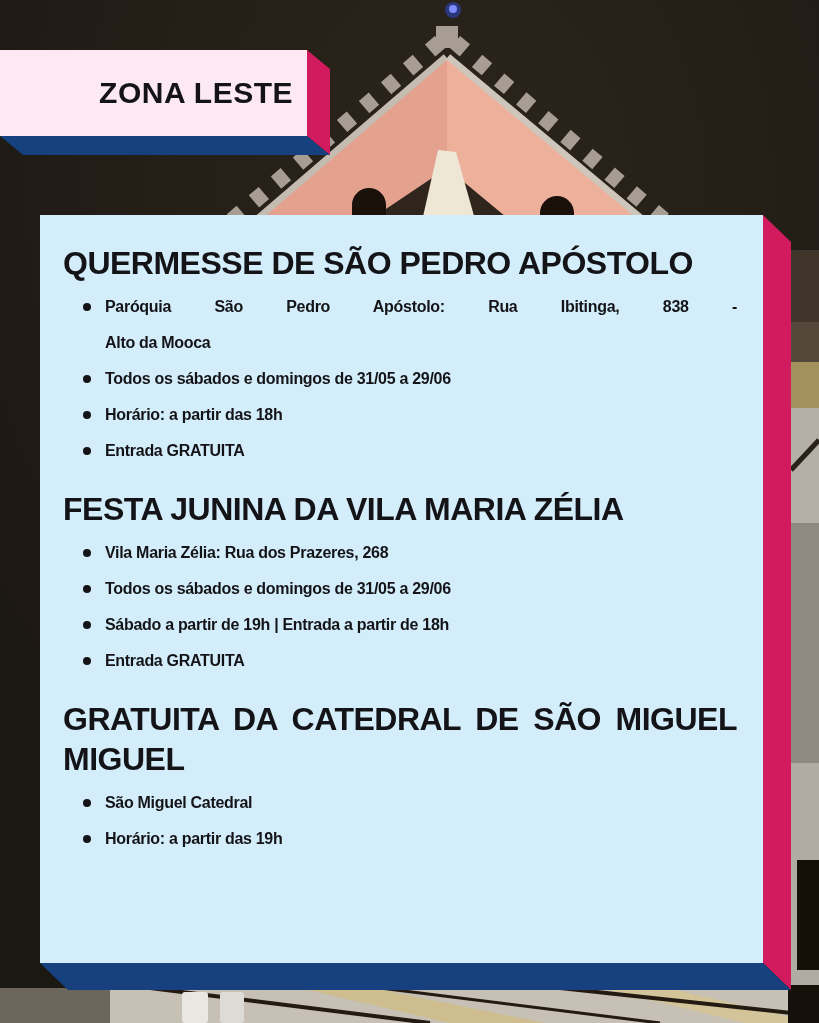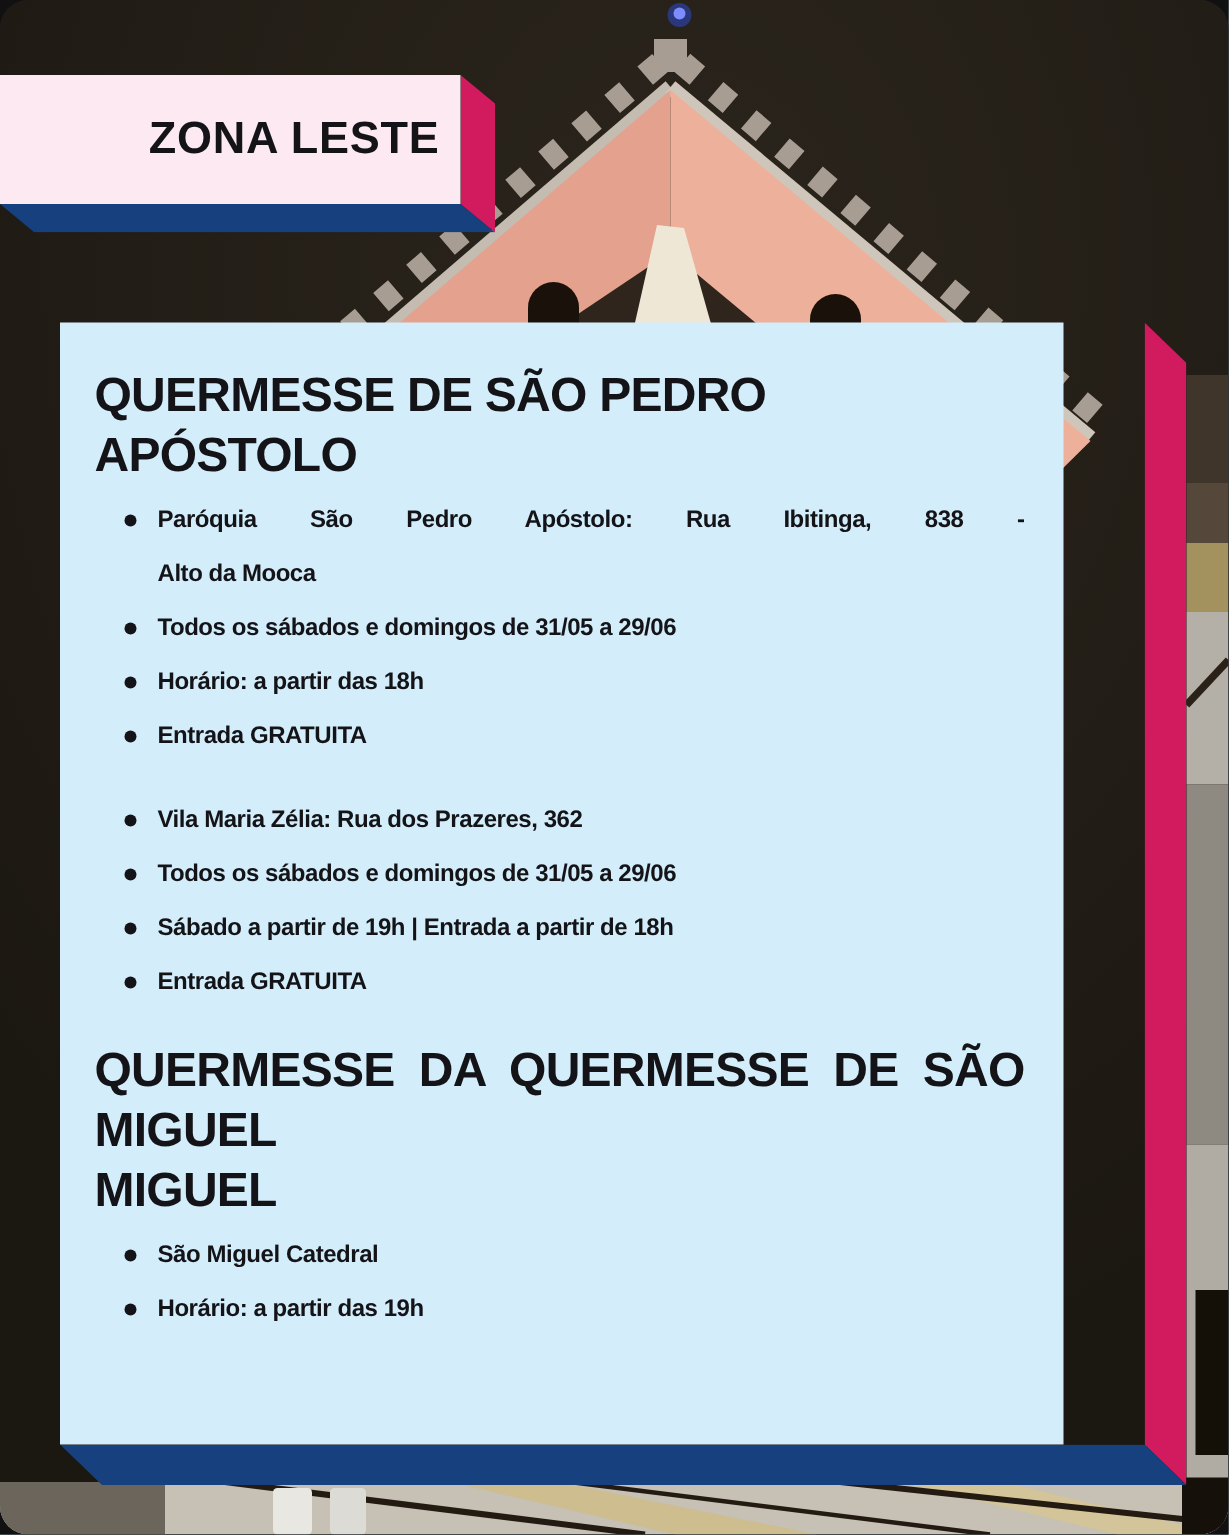--- a/index.html
+++ b/index.html
@@ -10,21 +10,20 @@
     --text:#141418;
   }
   *{margin:0;padding:0;box-sizing:border-box;}
   html,body{background:#111;}
   .stage{
     position:relative;
     width:819px;height:1023px;
     overflow:hidden;
     font-family:"Liberation Sans","DejaVu Sans",sans-serif;
     background:#1f1a14;
-    border-radius:19px;
   }
   .bg-svg{position:absolute;inset:0;z-index:1;}
 
   
   .ribbon-face{
     position:absolute;left:0;top:50px;width:307px;height:86px;
     background:var(--pink);z-index:3;
     display:flex;align-items:center;justify-content:flex-end;
     padding-right:14px;
   }
@@ -38,21 +37,21 @@
     clip-path:polygon(0 0,100% 18.1%,100% 100%,0 81.9%);
   }
   .ribbon-bottom{
     position:absolute;left:0;top:136px;width:330px;height:19px;
     background:var(--navy);z-index:3;
     clip-path:polygon(0 0,93.03% 0,100% 100%,6.97% 100%);
   }
 
   
   .card-face{
-    position:absolute;left:40px;top:215px;width:669px;height:748px;
+    position:absolute;left:40px;top:215px;width:723px;height:748px;
     background:var(--card);z-index:3;
     padding:28px 26px 0 23px;overflow:hidden;
   }
   .card-side{
     position:absolute;left:763px;top:215px;width:28px;height:775px;
     background:var(--accent);z-index:3;
     clip-path:polygon(0 0,100% 3.48%,100% 100%,0 96.52%);
   }
   .card-bottom{
     position:absolute;left:40px;top:963px;width:751px;height:27px;
@@ -177,42 +176,45 @@
               <span class="dot"></span>
               <span class="b-line">Horário: a partir das 18h</span>
             </li>
             <li>
               <span class="dot"></span>
               <span class="b-line">Entrada GRATUITA</span>
             </li>
           </ul>
         </section>
         <section class="event-section">
+          <h2 class="sec-title">
+            <span class="t-line">FESTA JUNINA DA VILA MARIA ZÉLIA</span>
+          </h2>
           <ul class="bullets">
             <li>
               <span class="dot"></span>
-              <span class="b-line">Vila Maria Zélia: Rua dos Prazeres, 362</span>
+              <span class="b-line">Vila Maria Zélia: Rua dos Prazeres, 268</span>
             </li>
             <li>
               <span class="dot"></span>
               <span class="b-line">Todos os sábados e domingos de 31/05 a 29/06</span>
             </li>
             <li>
               <span class="dot"></span>
               <span class="b-line">Sábado a partir de 19h | Entrada a partir de 18h</span>
             </li>
             <li>
               <span class="dot"></span>
               <span class="b-line">Entrada GRATUITA</span>
             </li>
           </ul>
         </section>
         <section class="event-section">
           <h2 class="sec-title">
-            <span class="t-line stretch">QUERMESSE DA QUERMESSE DE SÃO MIGUEL</span>
+            <span class="t-line stretch">GRATUITA DA CATEDRAL DE SÃO MIGUEL</span>
             <span class="t-line">MIGUEL</span>
           </h2>
           <ul class="bullets">
             <li>
               <span class="dot"></span>
               <span class="b-line">São Miguel Catedral</span>
             </li>
             <li>
               <span class="dot"></span>
               <span class="b-line">Horário: a partir das 19h</span>

